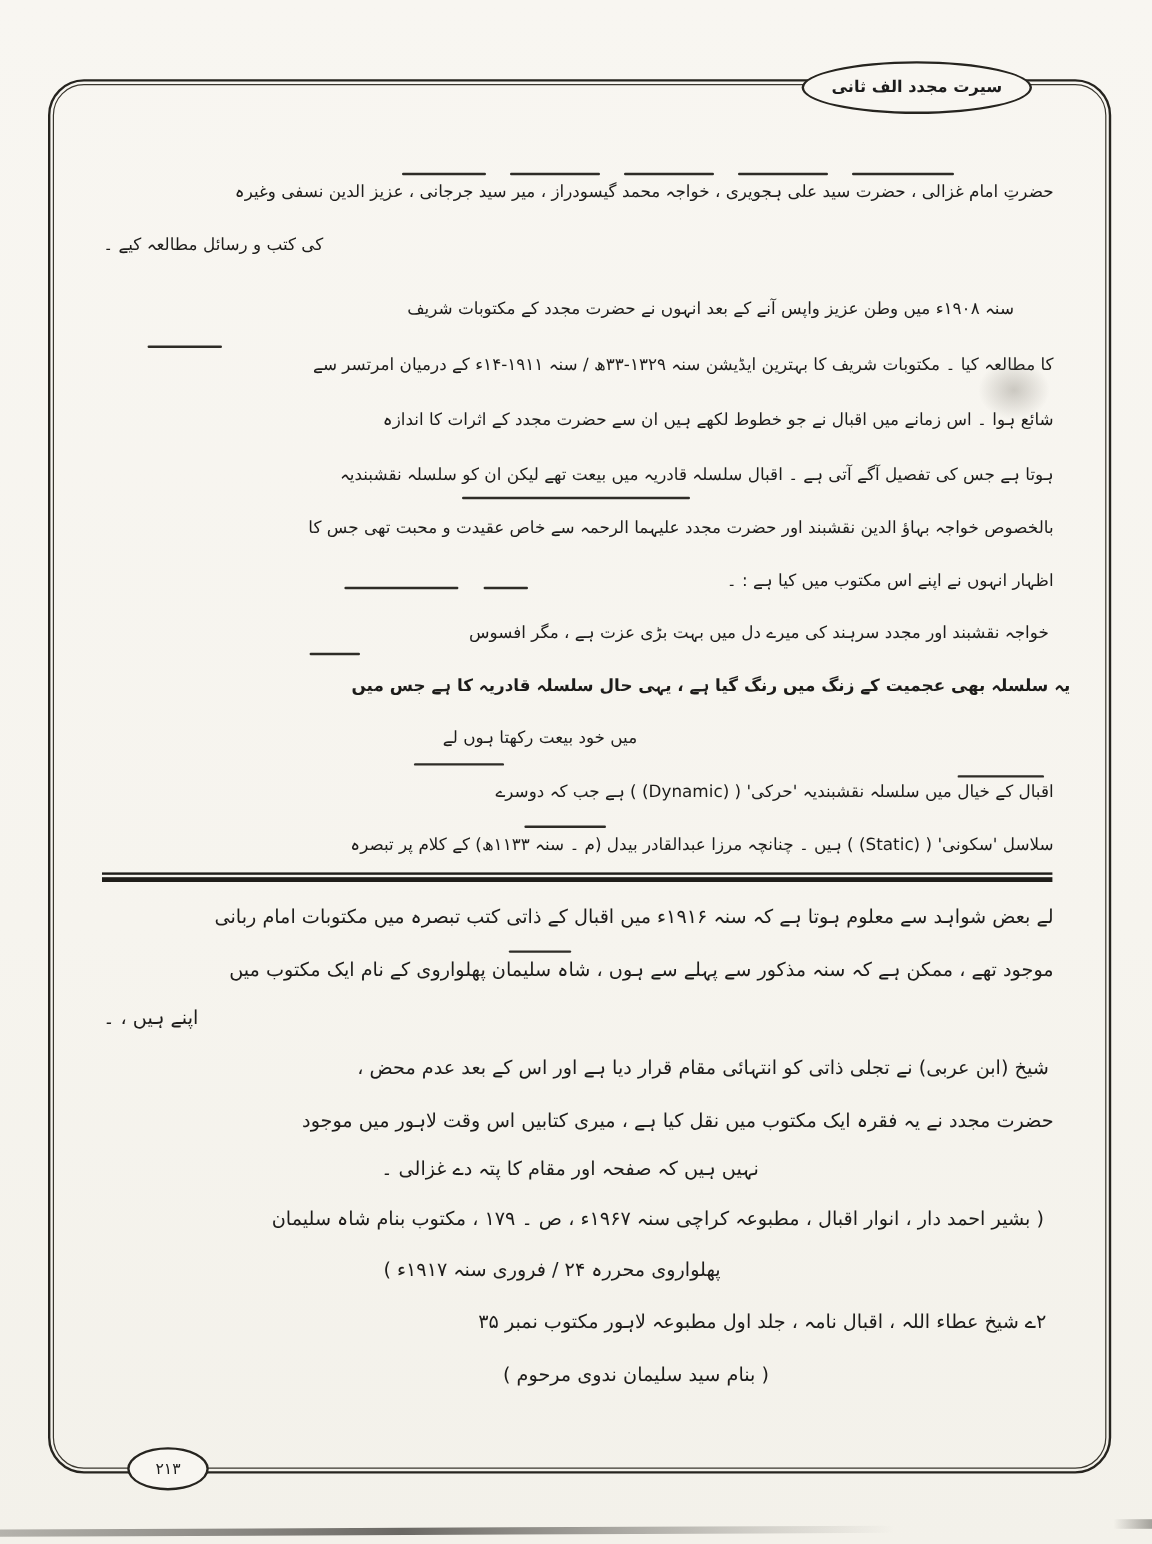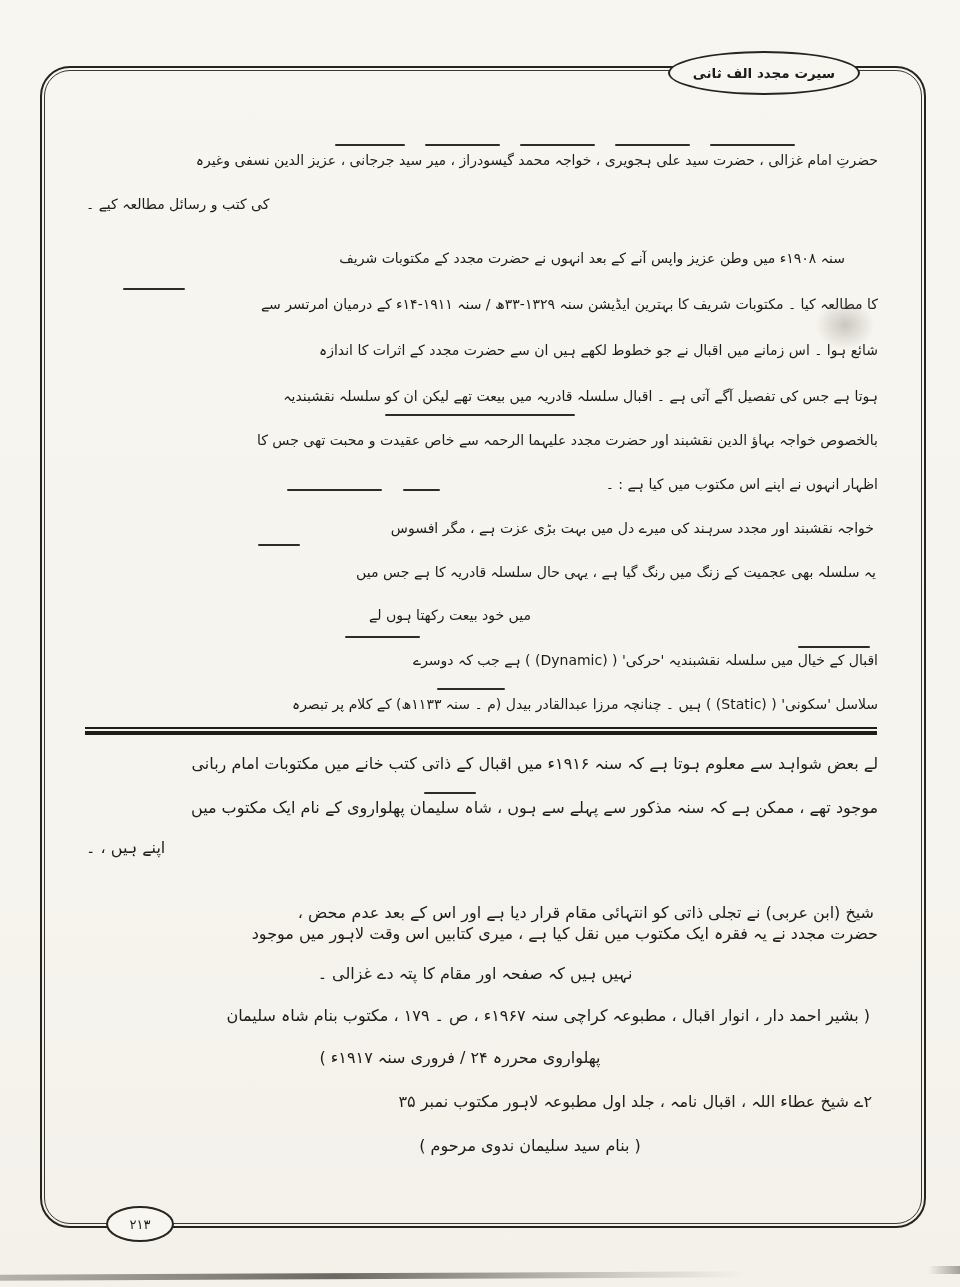--- a/index.html
+++ b/index.html
@@ -67,32 +67,32 @@
 
   <div class="ln" style="top:152px;right:82px;">حضرتِ امام غزالی ، حضرت سید علی ہجویری ، خواجہ محمد گیسودراز ، میر سید جرجانی ، عزیز الدین نسفی وغیرہ</div>
   <div class="ln" style="top:196px;left:86px;">کی کتب و رسائل مطالعہ کیے ۔</div>
   <div class="ln" style="top:250px;right:115px;">سنہ ۱۹۰۸ء میں وطن عزیز واپس آنے کے بعد انہوں نے حضرت مجدد کے مکتوبات شریف</div>
   <div class="ln" style="top:296px;right:82px;">کا مطالعہ کیا ۔ مکتوبات شریف کا بہترین ایڈیشن سنہ ۱۳۲۹-۳۳ھ / سنہ ۱۹۱۱-۱۴ء کے درمیان امرتسر سے</div>
   <div class="ln" style="top:342px;right:82px;">شائع ہوا ۔ اس زمانے میں اقبال نے جو خطوط لکھے ہیں ان سے حضرت مجدد کے اثرات کا اندازہ</div>
   <div class="ln" style="top:388px;right:82px;">ہوتا ہے جس کی تفصیل آگے آتی ہے ۔ اقبال سلسلہ قادریہ میں بیعت تھے لیکن ان کو سلسلہ نقشبندیہ</div>
   <div class="ln" style="top:432px;right:82px;">بالخصوص خواجہ بہاؤ الدین نقشبند اور حضرت مجدد علیہما الرحمہ سے خاص عقیدت و محبت تھی جس کا</div>
   <div class="ln" style="top:476px;right:82px;">اظہار انہوں نے اپنے اس مکتوب میں کیا ہے : ۔</div>
   <div class="ln" style="top:520px;right:86px;margin-left:24px;">خواجہ نقشبند اور مجدد سرہند کی میرے دل میں بہت بڑی عزت ہے ، مگر افسوس</div>
-  <div class="ln" style="top:564px;right:84px;">یہ سلسلہ بھی عجمیت کے زنگ میں رنگ گیا ہے ، یہی حال سلسلہ قادریہ کا ہے جس میں</div>
+  <div class="ln" style="top:564px;right:68px;font-weight:bold;">یہ سلسلہ بھی عجمیت کے زنگ میں رنگ گیا ہے ، یہی حال سلسلہ قادریہ کا ہے جس میں</div>
   <div class="ln ctr" style="top:607px;left:0;right:60px;">میں خود بیعت رکھتا ہوں لے</div>
   <div class="ln" style="top:652px;right:82px;">اقبال کے خیال میں سلسلہ نقشبندیہ 'حرکی' (   (Dynamic)   ) ہے جب کہ دوسرے</div>
   <div class="ln" style="top:696px;right:82px;">سلاسل 'سکونی' (   (Static)   ) ہیں ۔ چنانچہ مرزا عبدالقادر بیدل (م ۔ سنہ ۱۱۳۳ھ) کے کلام پر تبصرہ</div>
 
   <div class="rule" style="left:85px;top:727px;width:792px;height:1.5px;"></div>
   <div class="rule" style="left:85px;top:731px;width:792px;height:3.5px;"></div>
 
-  <div class="ln fn" style="top:754px;right:82px;">لے بعض شواہد سے معلوم ہوتا ہے کہ سنہ ۱۹۱۶ء میں اقبال کے ذاتی کتب خانے میں مکتوبات امام ربانی</div>
+  <div class="ln fn" style="top:754px;right:82px;">لے بعض شواہد سے معلوم ہوتا ہے کہ سنہ ۱۹۱۶ء میں اقبال کے ذاتی کتب تبصرہ میں مکتوبات امام ربانی</div>
   <div class="ln fn" style="top:798px;right:82px;">موجود تھے ، ممکن ہے کہ سنہ مذکور سے پہلے سے ہوں ، شاہ سلیمان پھلواروی کے نام ایک مکتوب میں</div>
   <div class="ln fn" style="top:838px;left:86px;">اپنے ہیں ، ۔</div>
-  <div class="ln fn" style="top:880px;right:86px;margin-top:23px;">شیخ (ابن عربی) نے تجلی ذاتی کو انتہائی مقام قرار دیا ہے اور اس کے بعد عدم محض ،</div>
+  <div class="ln fn" style="top:880px;right:86px;">شیخ (ابن عربی) نے تجلی ذاتی کو انتہائی مقام قرار دیا ہے اور اس کے بعد عدم محض ،</div>
   <div class="ln fn" style="top:924px;right:82px;">حضرت مجدد نے یہ فقرہ ایک مکتوب میں نقل کیا ہے ، میری کتابیں اس وقت لاہور میں موجود</div>
   <div class="ln fn ctr" style="top:964px;left:0;right:10px;">نہیں ہیں کہ صفحہ اور مقام کا پتہ دے غزالی ۔</div>
   <div class="ln fn" style="top:1006px;right:90px;">( بشیر احمد دار ، انوار اقبال ، مطبوعہ کراچی سنہ ۱۹۶۷ء ، ص ۔ ۱۷۹ ، مکتوب بنام شاہ سلیمان</div>
   <div class="ln fn ctr" style="top:1048px;left:0;right:40px;">پھلواروی محررہ ۲۴ / فروری سنہ ۱۹۱۷ء )</div>
   <div class="ln fn" style="top:1092px;right:88px;">۲ے شیخ عطاء اللہ ، اقبال نامہ ، جلد اول مطبوعہ لاہور مکتوب نمبر ۳۵</div>
   <div class="ln fn ctr" style="top:1136px;left:100px;right:0;">( بنام سید سلیمان ندوی مرحوم )</div>
 
   <div class="mark" style="left:335px;top:144px;width:70px;"></div>
   <div class="mark" style="left:425px;top:144px;width:75px;"></div>
   <div class="mark" style="left:520px;top:144px;width:75px;"></div>

